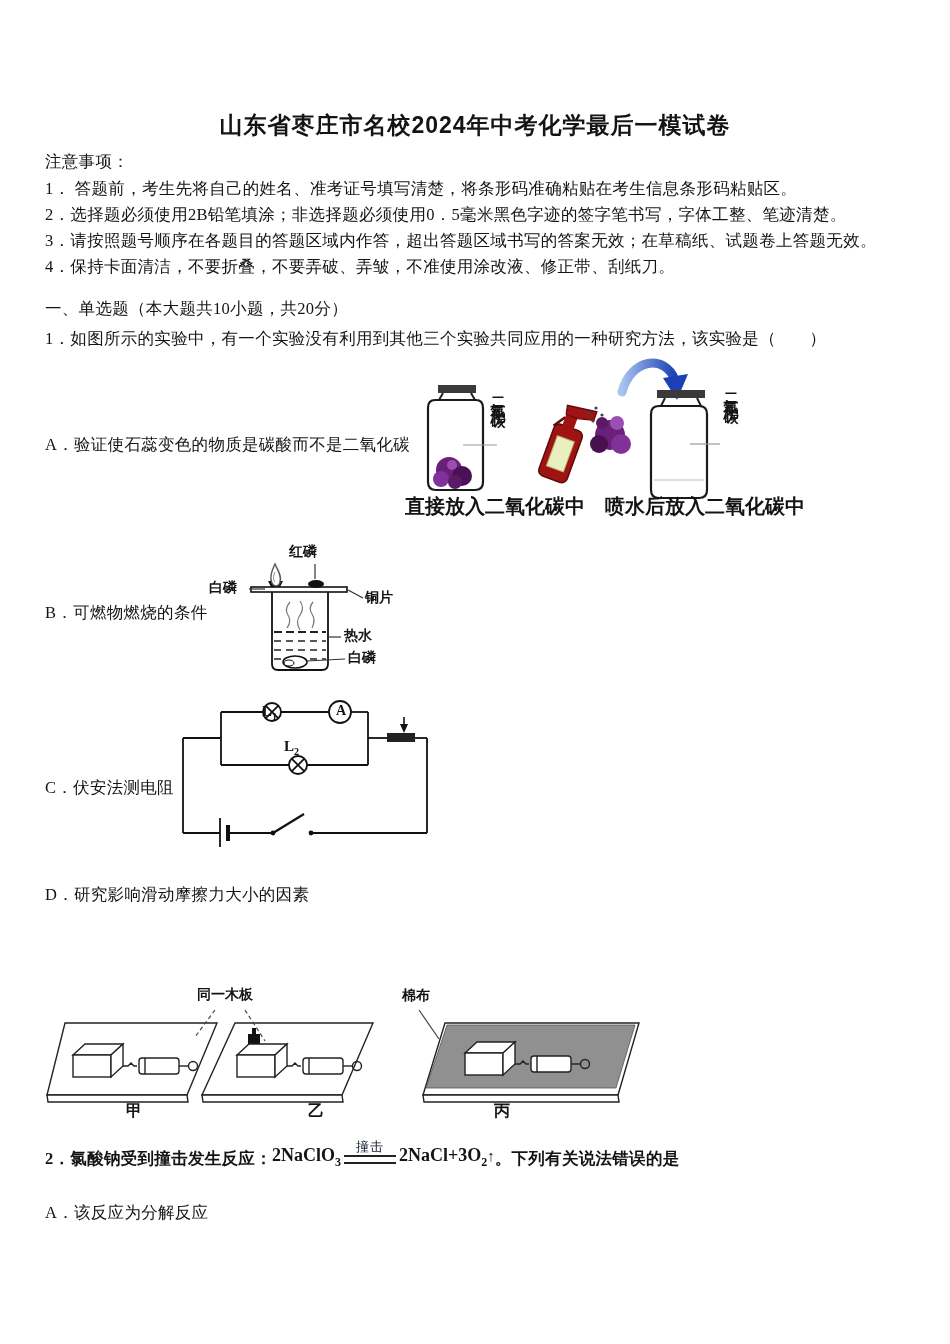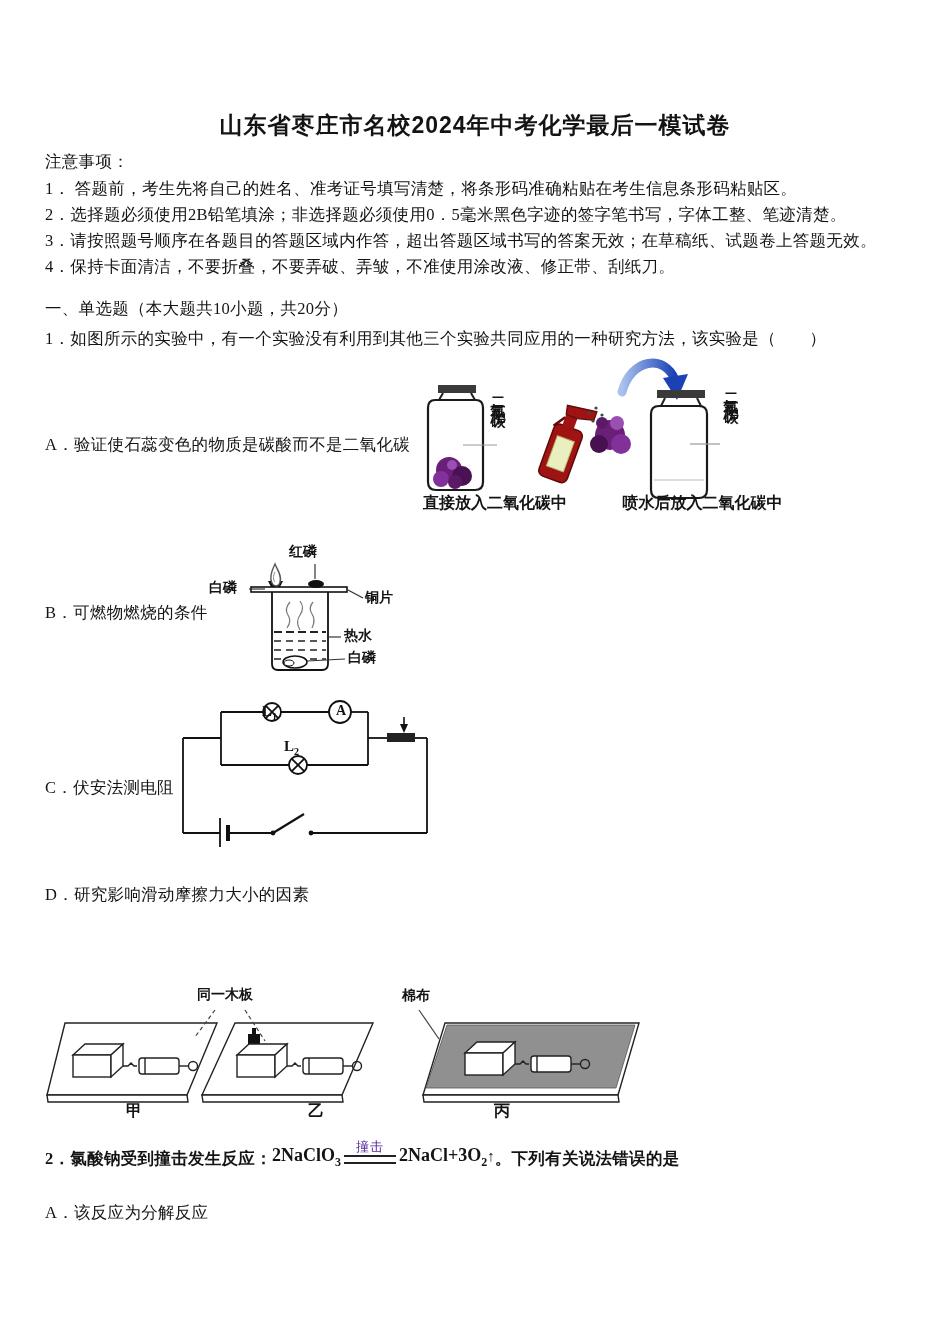--- a/index.html
+++ b/index.html
@@ -19,37 +19,37 @@
   .fig{position:absolute;}
   .fig svg{display:block;}
   .figlabel{
     position:absolute;font-size:14px;font-weight:700;white-space:nowrap;line-height:1.15;
   }
   .vlabel{
     position:absolute;writing-mode:vertical-rl;text-orientation:upright;
     font-size:15px;font-weight:700;letter-spacing:5px;line-height:1;
   }
   .caption{
-    position:absolute;font-size:16px;font-weight:700;text-align:center;white-space:nowrap;
+    position:absolute;font-size:20px;font-weight:700;text-align:center;white-space:nowrap;
   }
   .circuit-label{position:absolute;font-size:15px;font-weight:700;font-family:"Liberation Serif",serif;}
   .circuit-label sub{font-size:10px;}
   .q2line{
     position:absolute;left:45px;top:1140px;display:flex;align-items:flex-end;
     white-space:nowrap;
   }
   .q2line .cn{font-weight:700;font-size:16.5px;letter-spacing:.3px;line-height:1.35;}
   .formula{font-weight:700;font-size:18px;line-height:1.25;}
   .formula sub{font-size:12px;}
   .formula .up{font-size:15px;}
   .cond{
     display:inline-flex;flex-direction:column;align-items:center;
     margin:0 3px 6px 3px;
   }
-  .cond .cond-t{font-size:13px;color:#4c1d95;font-weight:400;line-height:1;letter-spacing:1px;}
+  .cond .cond-t{font-size:13px;color:#0f172a;font-weight:400;line-height:1;letter-spacing:1px;}
   .cond .cond-bar{
     width:52px;height:5px;margin-top:2px;
     border-top:2px solid #222;border-bottom:2px solid #222;
   }
 </style>
 </head>
 <body>
 
 <div class="page">
 

